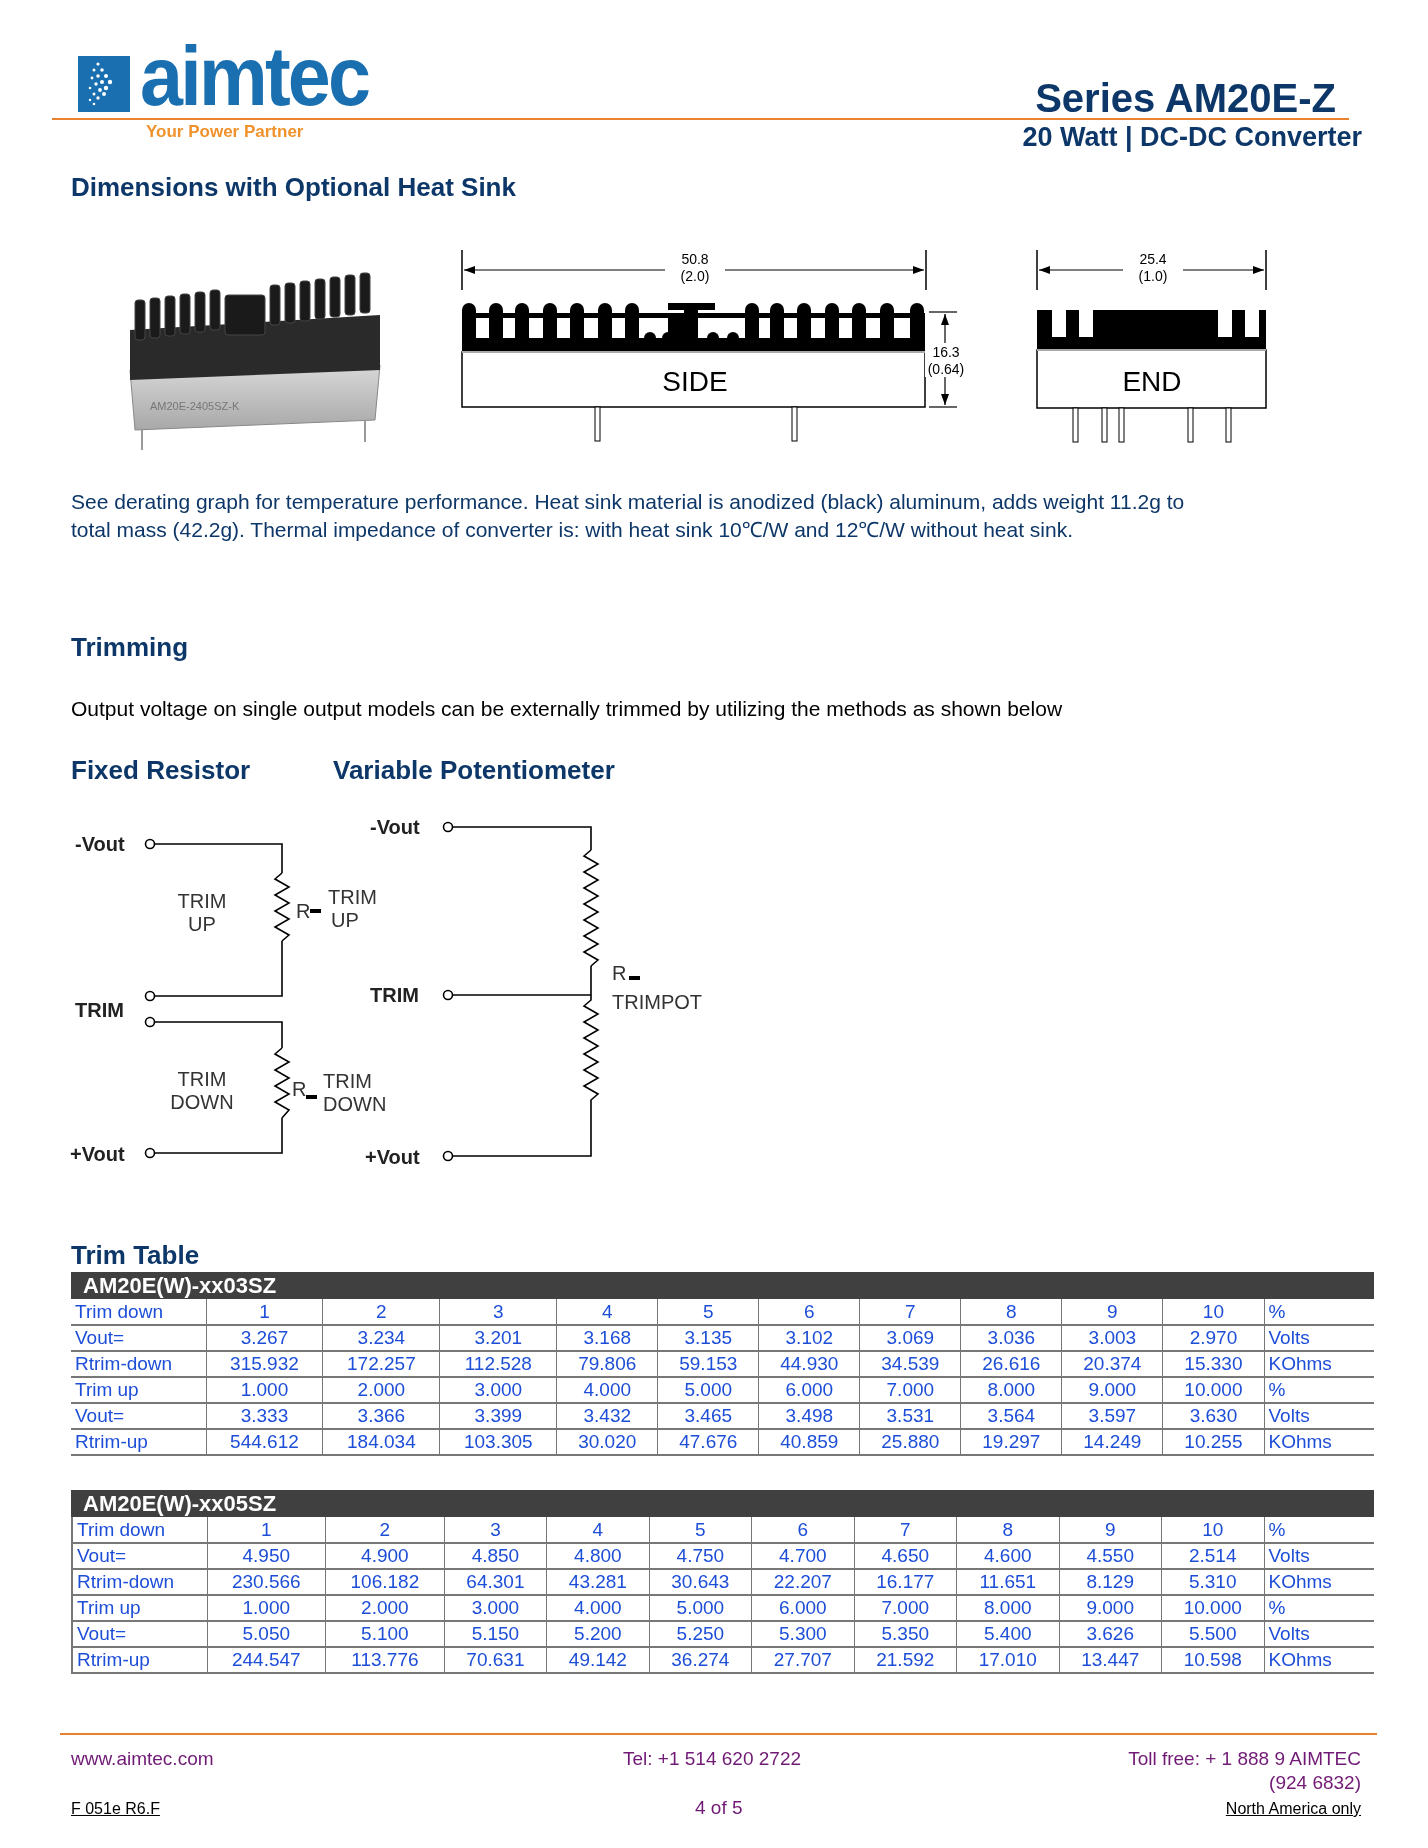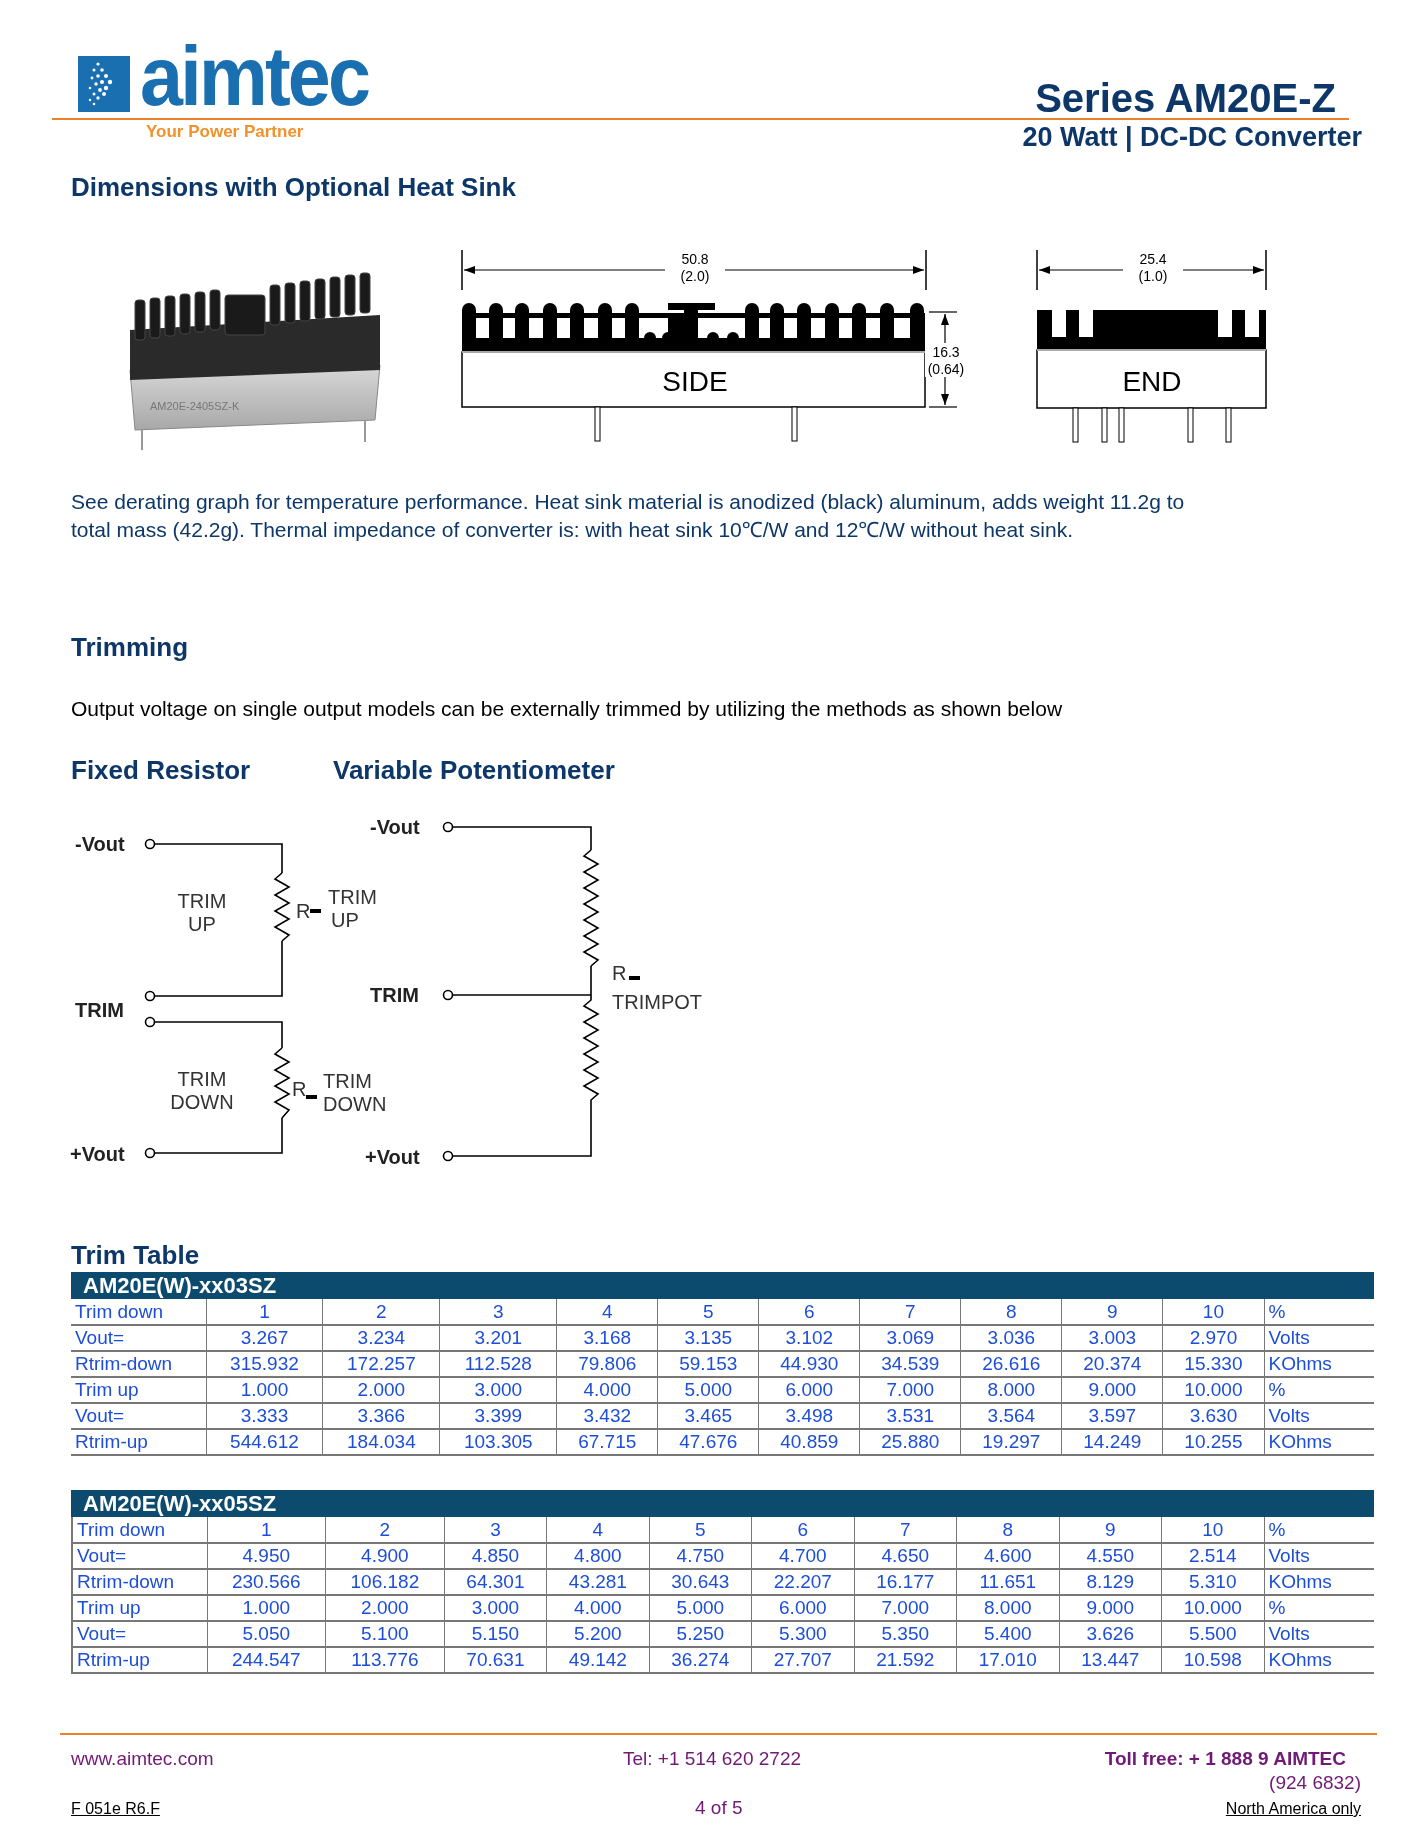--- a/index.html
+++ b/index.html
@@ -12,21 +12,21 @@
   .logo-text { position: absolute; left: 140px; top: 34px; font-size: 84px; font-weight: bold; color: #1a6fb0; letter-spacing: -3px; line-height: 1; transform: scaleX(0.92); transform-origin: left top; }
   .tagline { position: absolute; left: 146px; top: 122px; font-size: 17px; font-weight: bold; color: #f0922b; }
   .series { position: absolute; right: 92px; top: 76px; font-size: 40px; font-weight: bold; color: #0d3768; }
   .subtitle { position: absolute; right: 66px; top: 122px; font-size: 27px; font-weight: bold; color: #0d3768; }
   .notes { position: absolute; left: 71px; top: 488px; font-size: 21px; color: #0d3768; line-height: 28px; width: 1290px; }
   .body-text { position: absolute; left: 71px; top: 697px; font-size: 21px; color: #000; }
   table.trim { position: absolute; left: 71px; border-collapse: collapse; font-size: 19px; color: #1d4ed8; width: 1303px; }
   table.trim td { border-right: 1px solid #777; border-bottom: 2px solid #777; height: 26px; padding: 0 4px; text-align: center; line-height: 24px; }
   table.trim td:first-child { text-align: left; width: 135px; }
   table.trim td:last-child { border-right: none; text-align: left; width: 110px; }
-  .tbl-head { position: absolute; left: 71px; width: 1303px; height: 27px; background: #0c4a6e; color: #fff; font-weight: bold; font-size: 22px; line-height: 27px; padding-left: 12px; }
+  .tbl-head { position: absolute; left: 71px; width: 1303px; height: 27px; background: #404040; color: #fff; font-weight: bold; font-size: 22px; line-height: 27px; padding-left: 12px; }
   .footer { position: absolute; font-size: 19px; color: #701a75; }
   .footer-small { position: absolute; font-size: 16px; color: #000; text-decoration: underline; }
 </style>
 </head>
 <body>
 
 <div class="logo-box">
   <svg width="52" height="56" viewBox="0 0 52 56">
     <g fill="#ffffff">
       <circle cx="20" cy="8" r="1.6"></circle>
@@ -322,21 +322,21 @@
         <td>3.564</td>
         <td>3.597</td>
         <td>3.630</td>
         <td>Volts</td>
       </tr>
       <tr>
         <td>Rtrim-up</td>
         <td>544.612</td>
         <td>184.034</td>
         <td>103.305</td>
-        <td>67.715</td>
+        <td>30.020</td>
         <td>47.676</td>
         <td>40.859</td>
         <td>25.880</td>
         <td>19.297</td>
         <td>14.249</td>
         <td>10.255</td>
         <td>KOhms</td>
       </tr>
     </tbody>
 </table>
@@ -427,17 +427,17 @@
         <td>13.447</td>
         <td>10.598</td>
         <td>KOhms</td>
       </tr>
     </tbody>
 </table>
 
 <div class="orange-line" style="left:60px; top:1733px; width:1317px;"></div>
 <div class="footer" style="left:71px; top:1748px;">www.aimtec.com</div>
 <div class="footer" style="left:623px; top:1748px;">Tel: +1 514 620 2722</div>
-<div class="footer" style="right:82px; top:1748px; text-align:left;font-weight:bold;">Toll free: + 1 888 9 AIMTEC</div>
+<div class="footer" style="right:67px; top:1748px; text-align:left;">Toll free: + 1 888 9 AIMTEC</div>
 <div class="footer" style="right:67px; top:1772px; text-align:right;">(924 6832)</div>
 <div class="footer-small" style="left:71px; top:1800px;">F 051e R6.F</div>
 <div class="footer" style="left:695px; top:1797px;">4 of 5</div>
 <div class="footer-small" style="right:67px; top:1800px; text-align:right;">North America only</div>
 
 </body></html>

